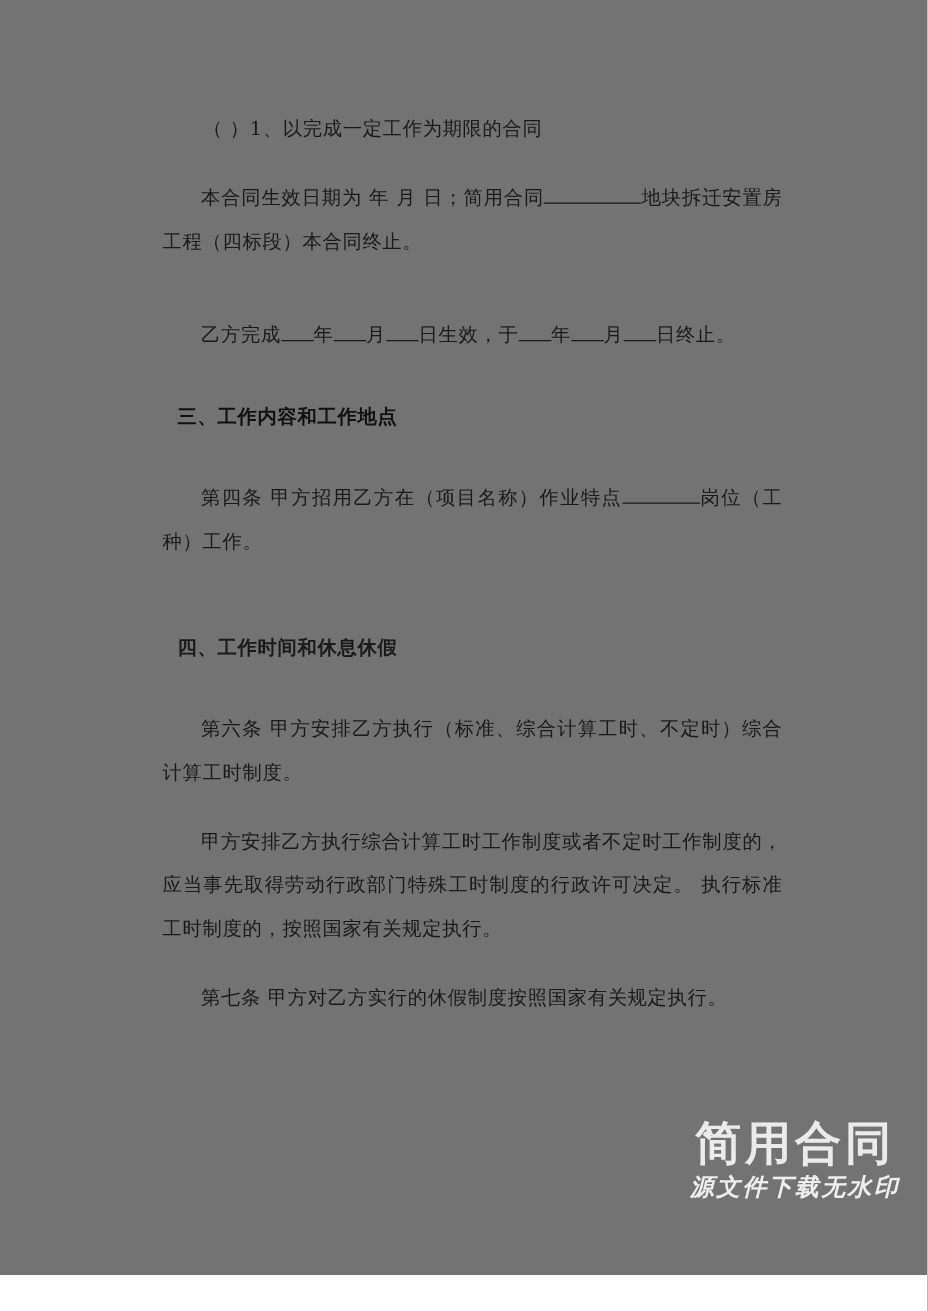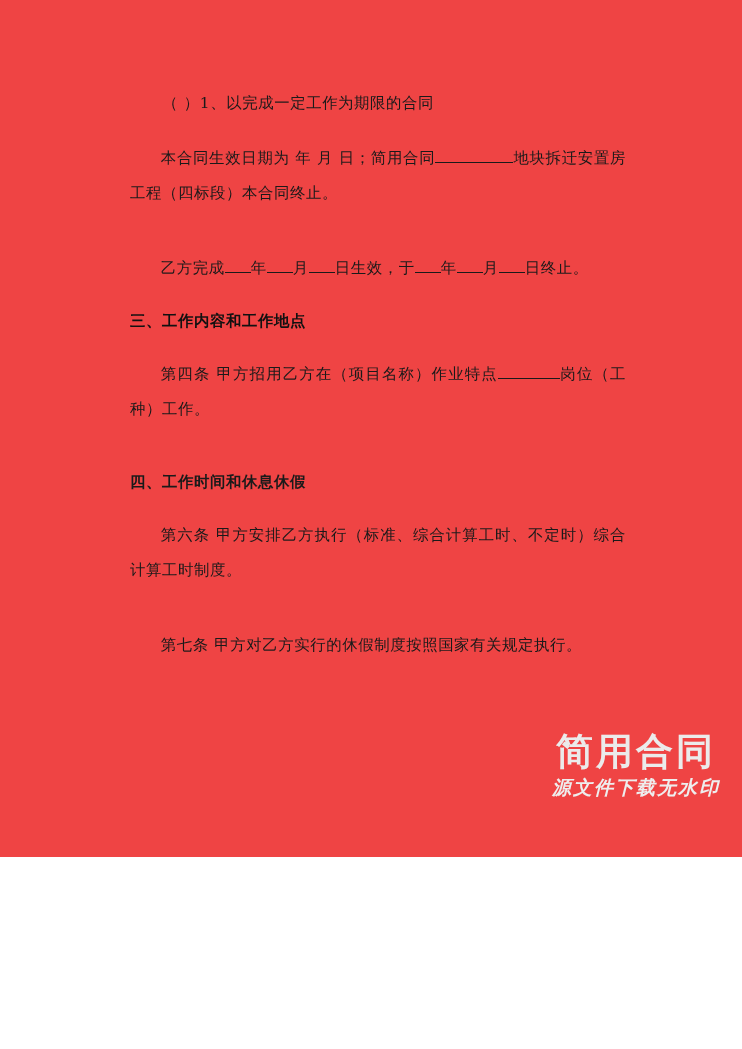--- a/index.html
+++ b/index.html
@@ -6,22 +6,22 @@
     margin: 0;
     padding: 0;
     background: #ffffff;
   }
   body {
     font-family: "DejaVu Serif", "Liberation Serif", serif;
   }
   .page {
     position: relative;
     width: 742px;
-    height: 857px;
-    background: #ef4444;
+    height: 1020px;
+    background: #737373;
     overflow: hidden;
     box-sizing: border-box;
   }
   .content {
     position: absolute;
     left: 130px;
     top: 86px;
     width: 496px;
   }
   .para {
@@ -38,21 +38,21 @@
     text-indent: 2em;
   }
   .para.item-indent {
     text-indent: 2.1em;
   }
   .heading {
     font-size: 15.4px;
     line-height: 35px;
     color: #111111;
     letter-spacing: 0.6px;
-    margin: 0;
+    margin: 12px;
     text-indent: 0;
     font-weight: 700;
   }
   .heading.regular {
     font-weight: 700;
     color: #1a1a1a;
   }
   .gap-lg { height: 20px; }
   .gap-md { height: 18px; }
 
@@ -130,20 +130,21 @@
     <div class="gap-md"></div>
 
     <p class="heading regular">四、工作时间和休息休假</p>
 
     <div class="gap-md"></div>
 
     <p class="para indent">第六条  甲方安排乙方执行（标准、综合计算工时、不定时）综合计算工时制度。</p>
 
     <div class="gap-lg"></div>
 
+    <p class="para indent">甲方安排乙方执行综合计算工时工作制度或者不定时工作制度的，应当事先取得劳动行政部门特殊工时制度的行政许可决定。 执行标准工时制度的，按照国家有关规定执行。</p>
 
     <div class="gap-lg"></div>
 
     <p class="para indent">第七条  甲方对乙方实行的休假制度按照国家有关规定执行。</p>
 
   </div>
 
   <div class="watermark">
     <div class="wm-main">简用合同</div>
     <div class="wm-sub">源文件下载无水印</div>

